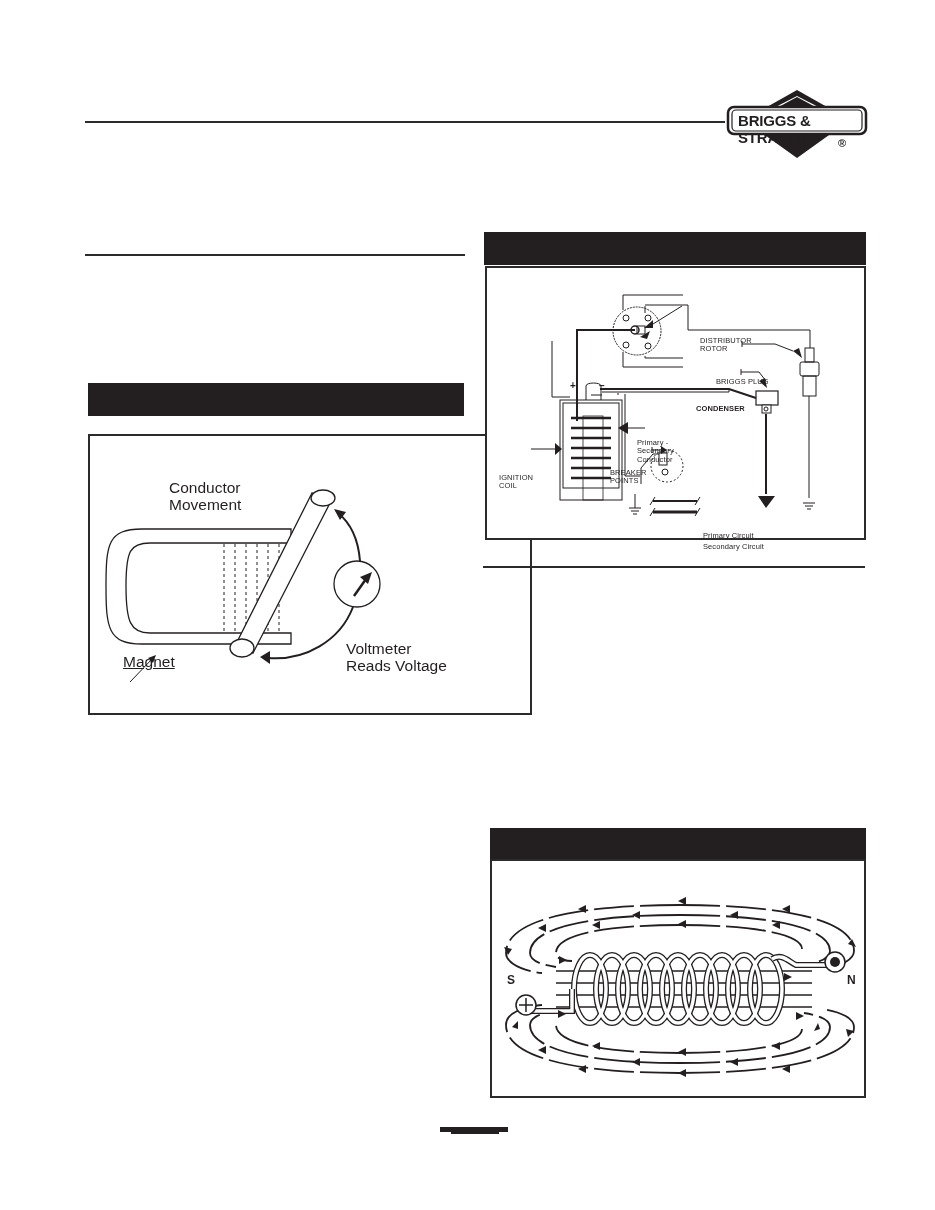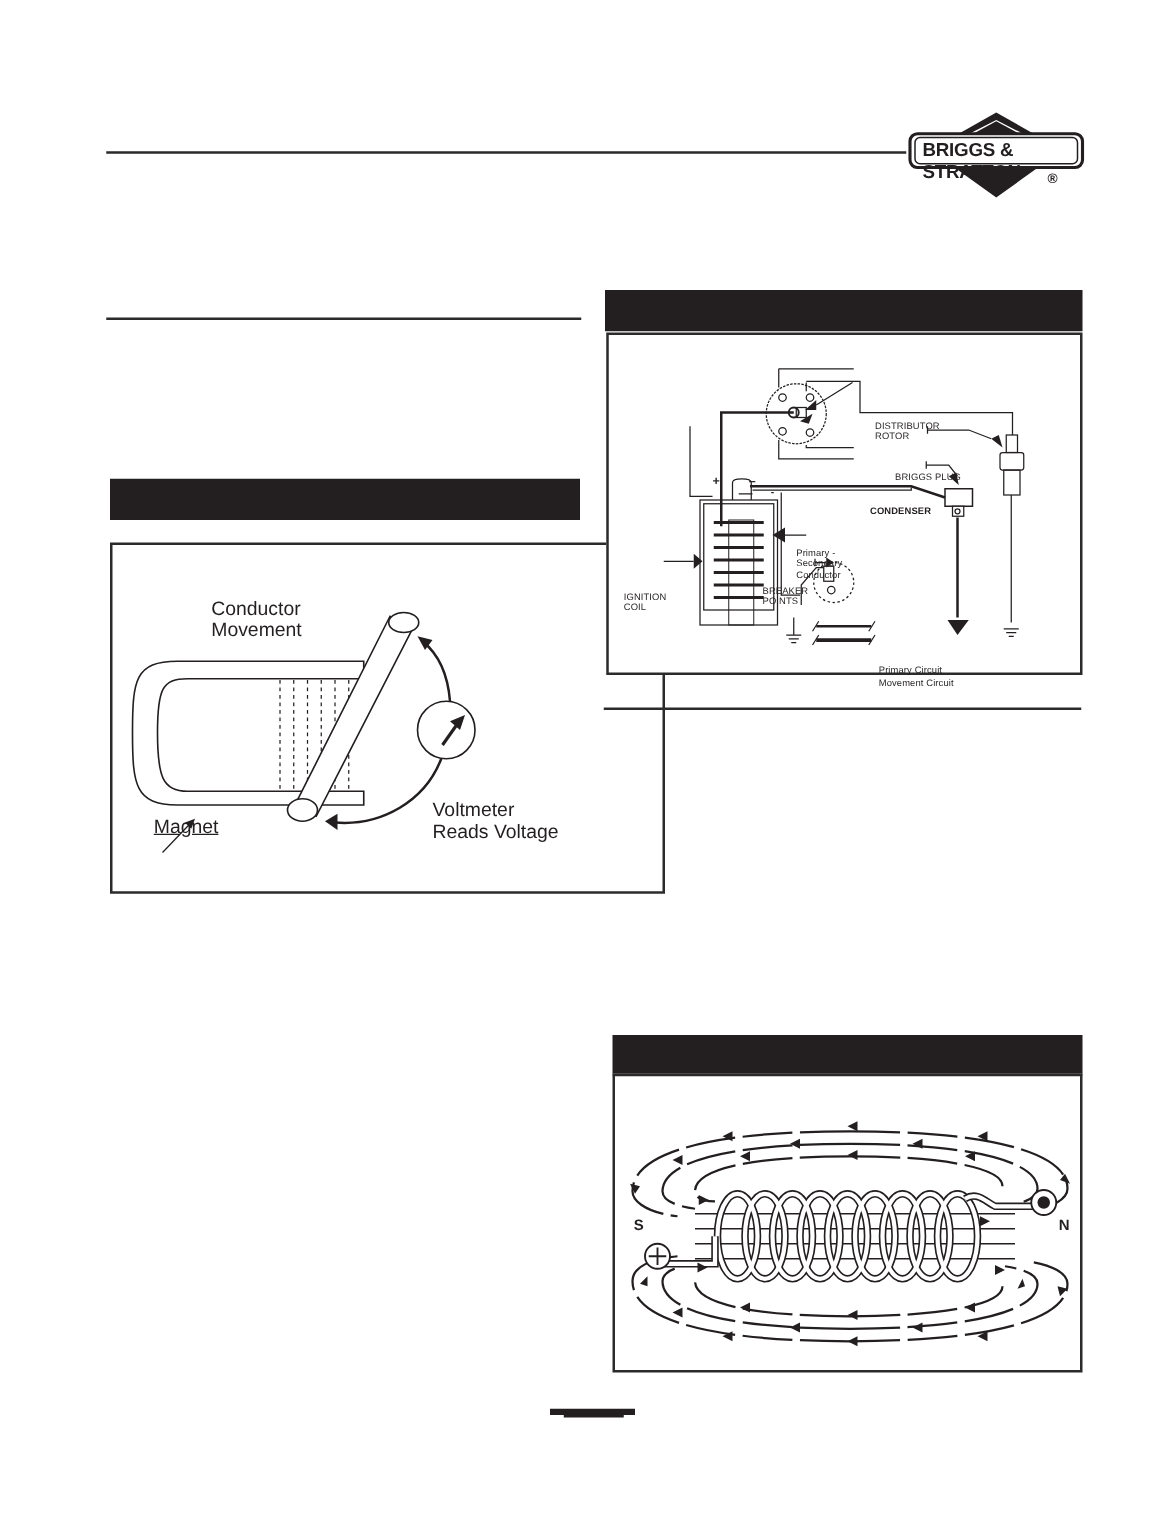--- a/index.html
+++ b/index.html
@@ -184,21 +184,21 @@
   <span class="lbl" style="left:83px; top:112px; font-size:10px; font-weight:bold;">+</span>
   <span class="lbl" style="left:112px; top:112px; font-size:10px; font-weight:bold;">–</span>
   <span class="lbl lbl-sm" style="left:150px; top:135px;">Primary -
 Secondary
 Conductor</span>
   <span class="lbl lbl-sm" style="left:123px; top:165px;">BREAKER
 POINTS</span>
   <span class="lbl lbl-sm" style="left:12px; top:170px;">IGNITION
 COIL</span>
   <span class="lbl lbl-sm" style="left:216px; top:228px;">Primary Circuit</span>
-  <span class="lbl lbl-sm" style="left:216px; top:239px;">Movement Circuit</span>
+  <span class="lbl lbl-sm" style="left:216px; top:239px;">Secondary Circuit</span>
 </div>
 
 <div class="rule" style="left:483px; top:566px; width:382px;"></div>
 
 <div class="fig-header" style="left:490px; top:828px; width:376px; height:33px;">
   <span></span>
 </div>
 <div class="fig-box" style="left:490px; top:859px; width:376px; height:239px;">
   <svg width="376" height="239" viewBox="0 0 376 239">
     <g fill="none" stroke="#231f20" stroke-width="1.8" stroke-dasharray="40,6">

